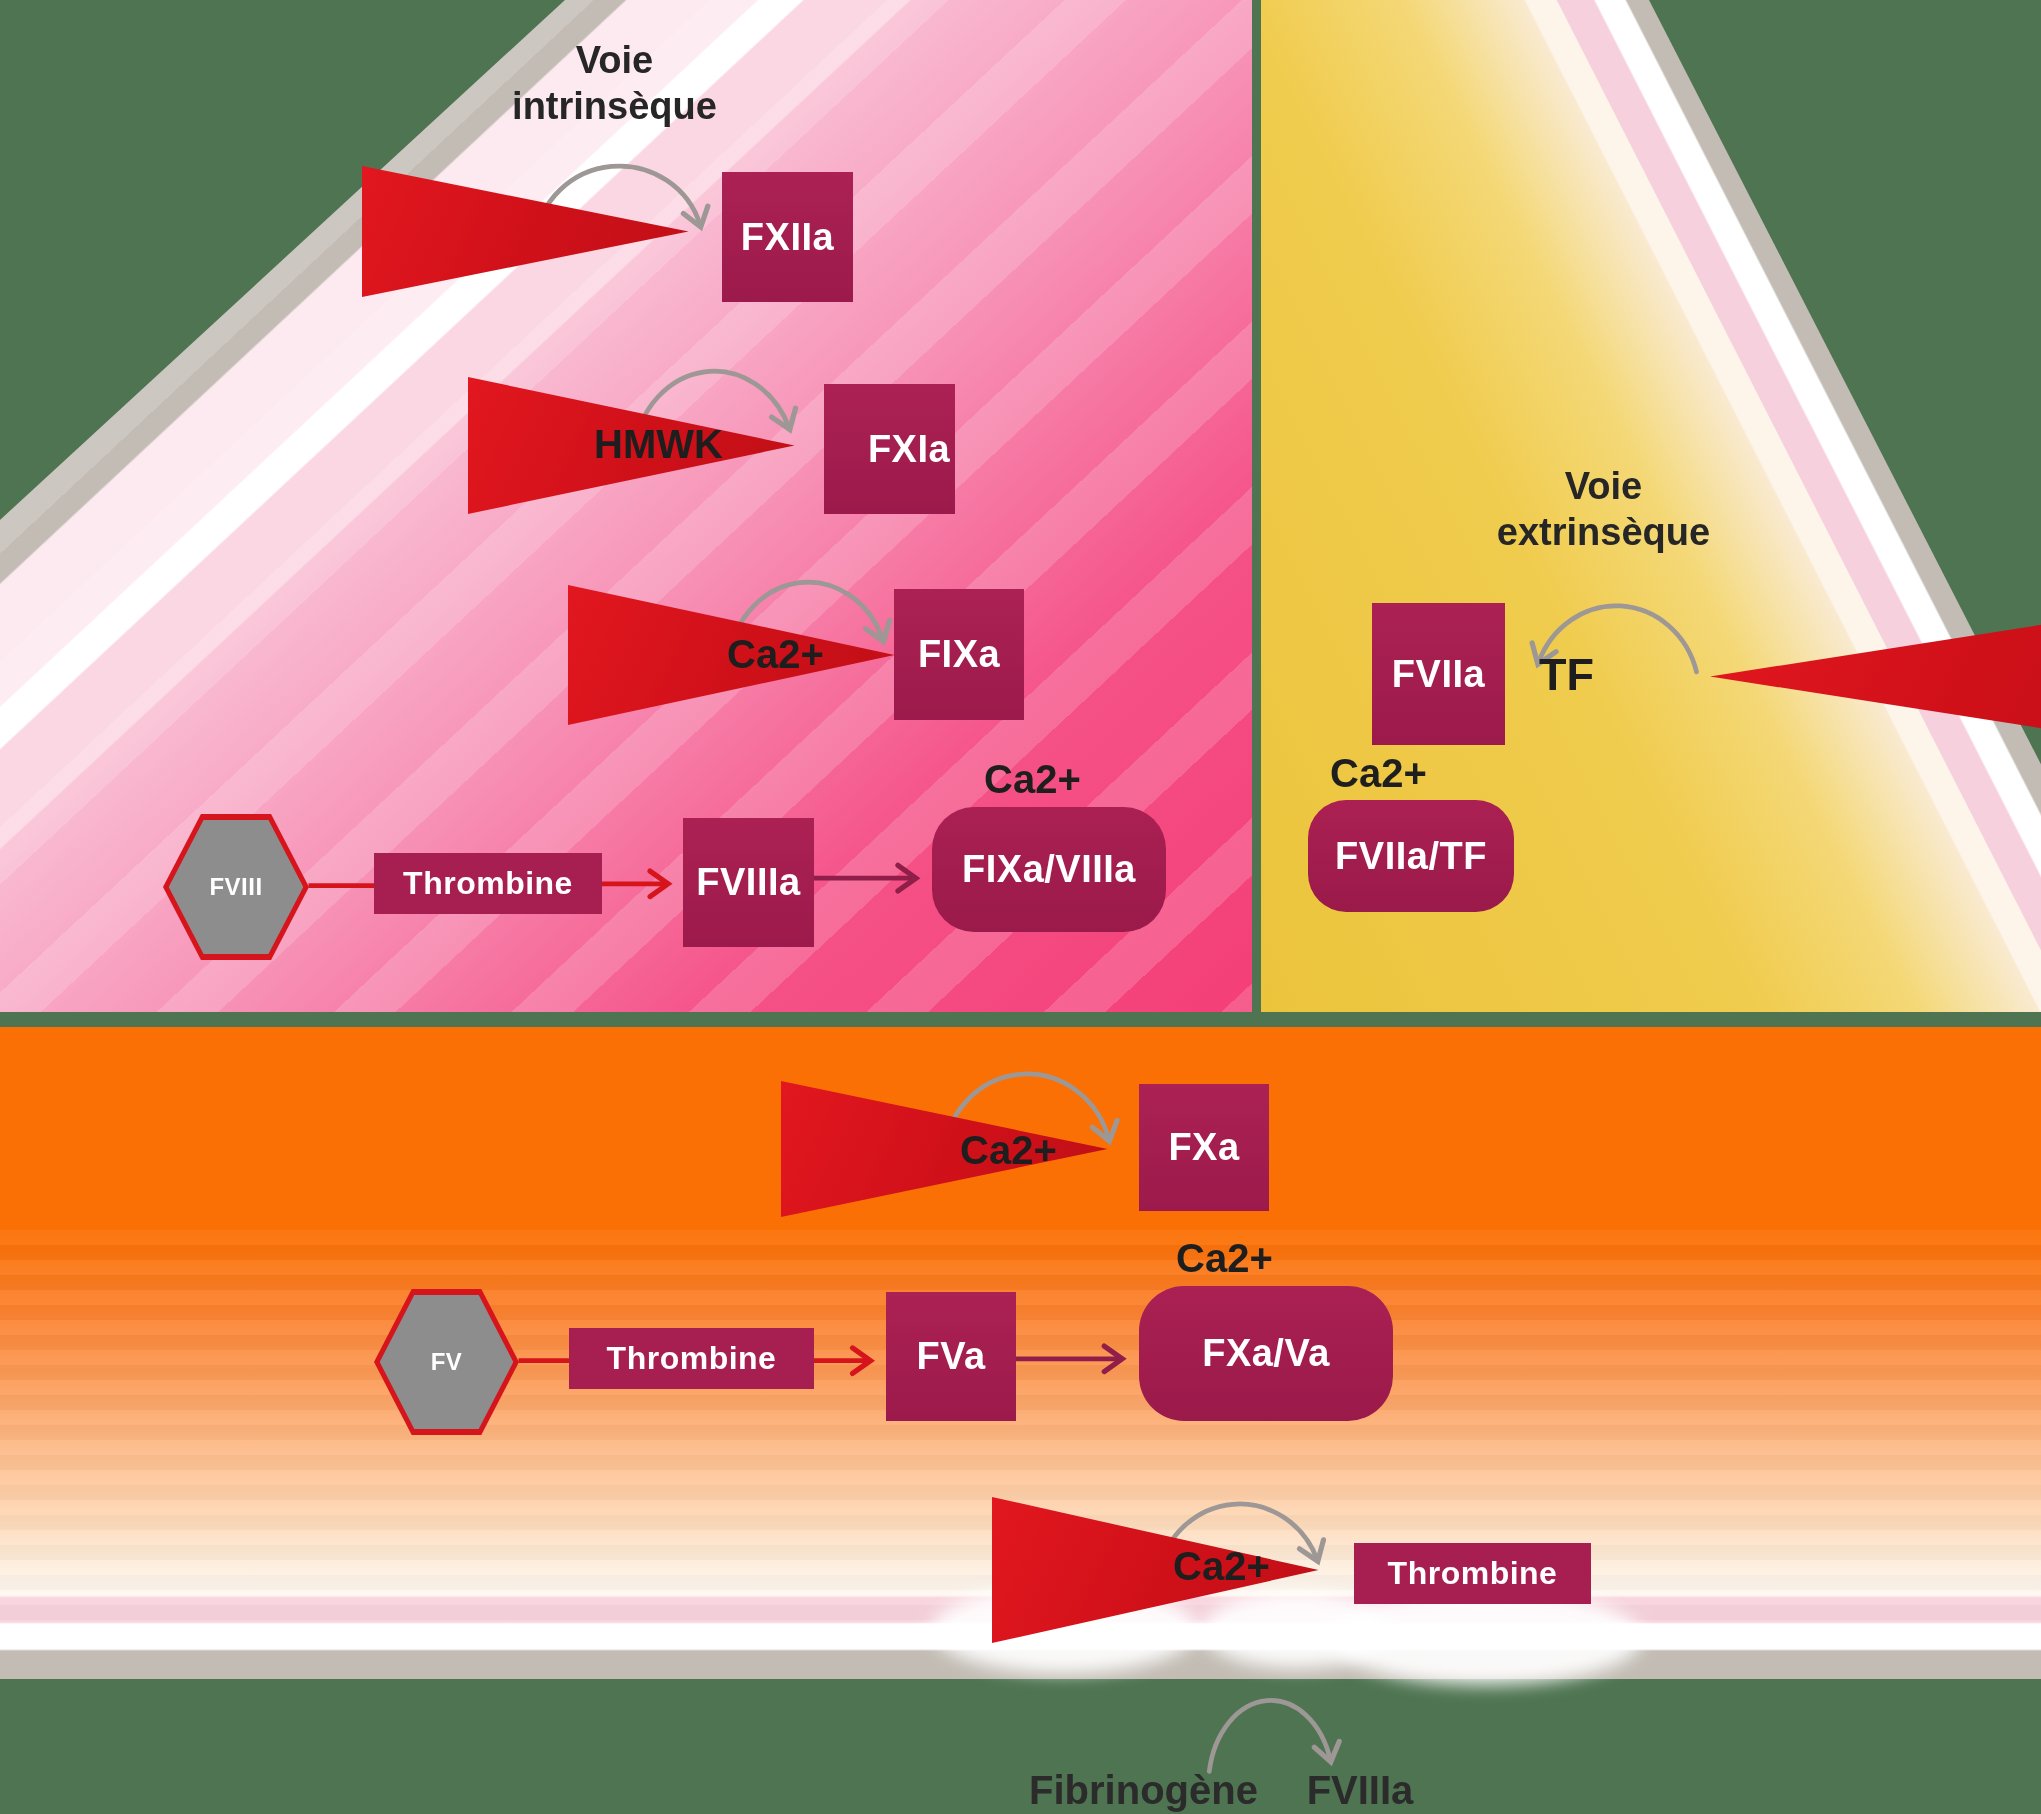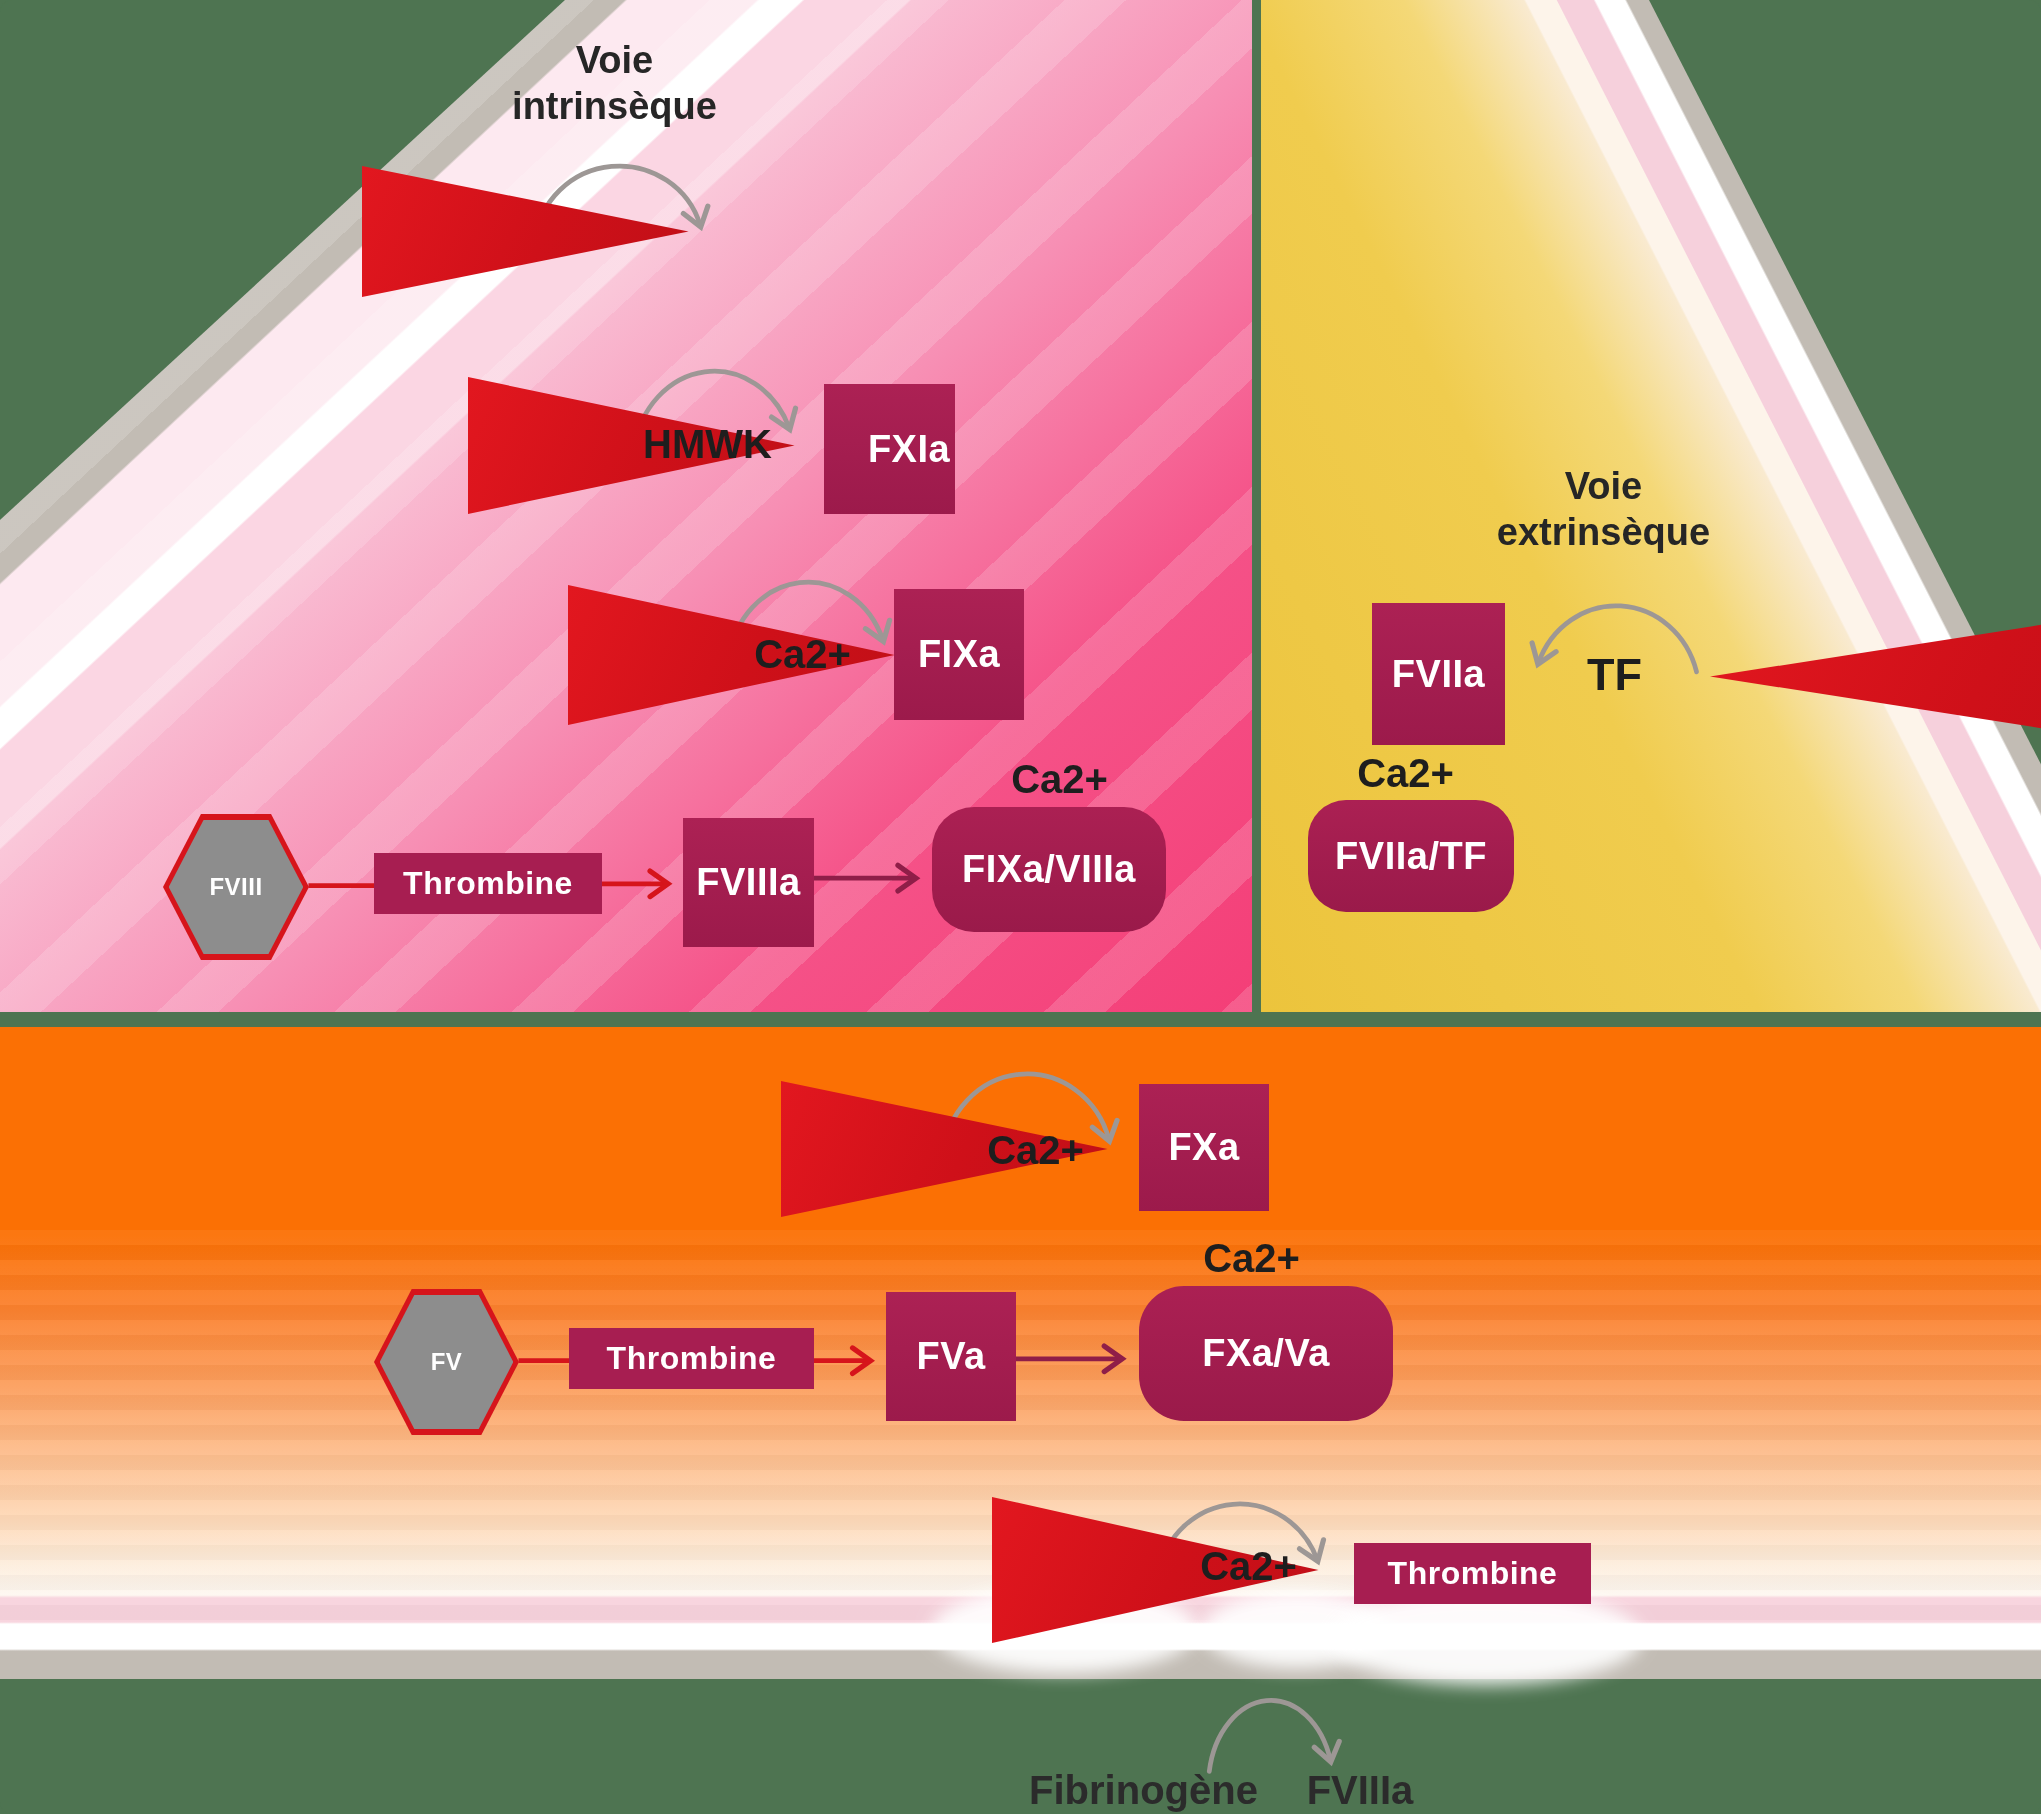--- a/index.html
+++ b/index.html
@@ -55,21 +55,21 @@
   .tri.left{clip-path:polygon(100% 0%,0% 50%,100% 100%);
     justify-content:center;padding-left:24%;}
   .hex{position:absolute;
     clip-path:polygon(0 50%,26% 0,74% 0,100% 50%,74% 100%,26% 100%);
     background:#d6141b;}
   .hex-in{position:absolute;inset:5.7px;
     clip-path:polygon(0 50%,26% 0,74% 0,100% 50%,74% 100%,26% 100%);
     background:#8d8d8d;display:flex;align-items:center;justify-content:center;
     font-size:24px;font-weight:700;color:#fff;letter-spacing:0.5px;}
   .cof{position:absolute;font-size:40px;font-weight:800;color:#1e1e1e;
-    text-align:center;}
+    text-align:left;}
   .cof.tf{font-size:45px;}
   .voie{position:absolute;font-size:38px;font-weight:600;color:#262626;
     text-align:center;white-space:pre-line;line-height:1.2;}
   .end-label{position:absolute;font-size:40px;font-weight:800;color:#2b2b2b;
     text-align:center;}
   svg.arrows{position:absolute;left:0;top:0;pointer-events:none;}
 </style>
 </head>
 <body>
 
@@ -116,20 +116,21 @@
       <line x1="1073" y1="1436" x2="1184" y2="1436" marker-end="url(#hd-m)"></line>
     </g>
   </svg>
 
   <div class="voie" style="left:425px;top:38px;width:379px;">Voie
 intrinsèque</div>
   <div class="voie" style="left:1414px;top:464px;width:379px;">Voie
 extrinsèque</div>
 
   <div class="node tri" style="left:362px;top:166px;width:153px;height:131px;">FXII</div>
+  <div class="node sq" style="left:722px;top:172px;width:131px;height:130px;">FXIIa</div>
 
   <div class="node tri" style="left:468px;top:377px;width:154px;height:137px;">FXI</div>
   <div class="cof" style="left:594px;top:422px;width:227px;">HMWK</div>
   <div class="node sq" style="left:824px;top:384px;width:131px;height:130px;padding-left:39px;">FXIa</div>
 
   <div class="node tri" style="left:568px;top:585px;width:144px;height:140px;">FIX</div>
   <div class="cof" style="left:727px;top:632px;width:151px;">Ca2+</div>
   <div class="node sq" style="left:894px;top:589px;width:130px;height:131px;">FIXa</div>
 
   <div class="hex" style="left:163px;top:814px;width:146px;height:146px;">

